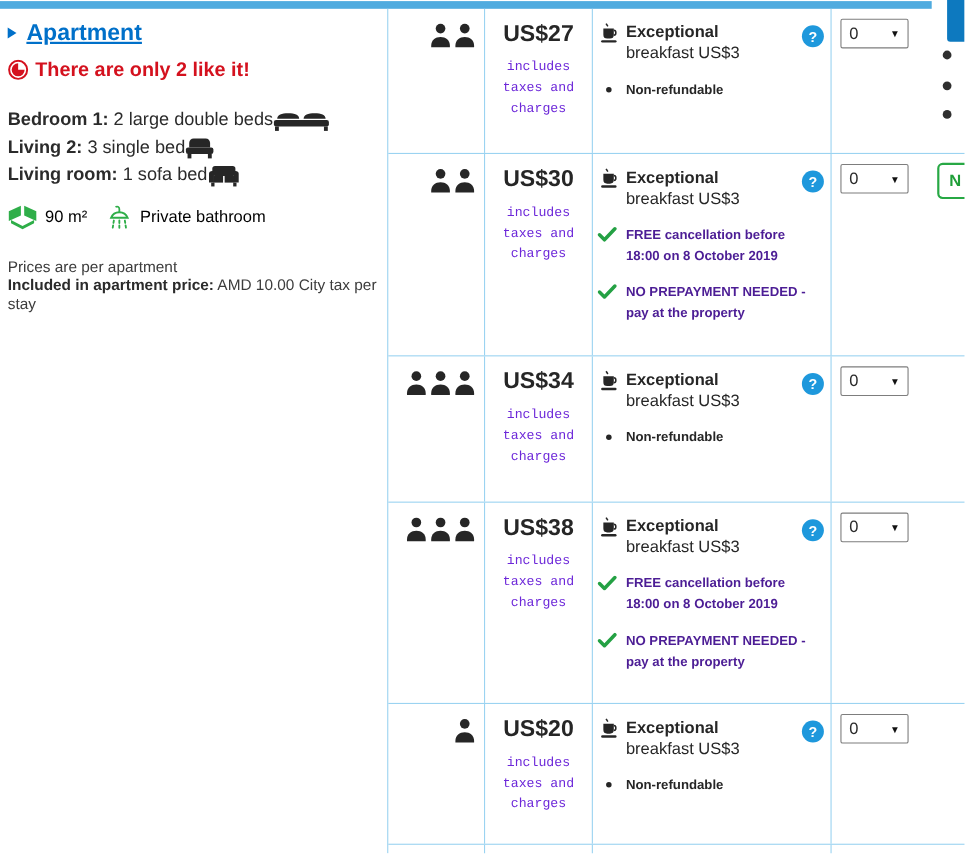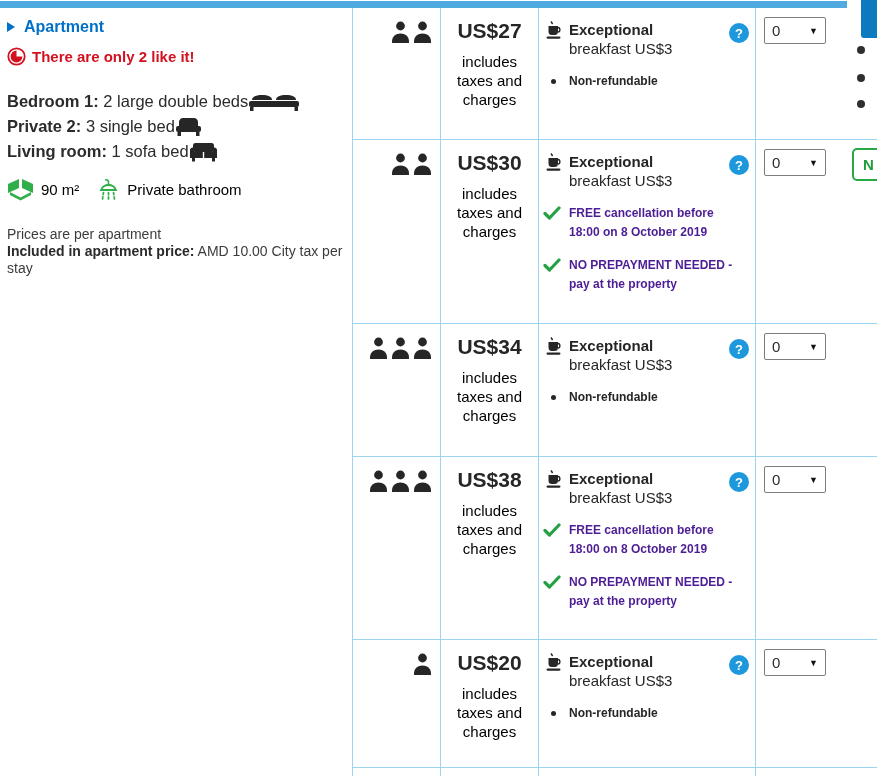--- a/index.html
+++ b/index.html
@@ -8,22 +8,22 @@
     position:relative; width:877px; height:776px; overflow:hidden;
     background:#fff; font-family:"Liberation Sans", sans-serif; color:#262626;
   }
   
   .top-bar { position:absolute; left:0; top:1px; width:847px; height:7px; background:#4fabdf; }
 
   
   .room-info { position:absolute; left:0; top:12px; width:352px; padding:6px 6px 0 7px; }
   .room-title-row { display:flex; align-items:center; gap:9px; }
   .tri { width:0; height:0; border-left:8px solid #0070c9; border-top:5px solid transparent; border-bottom:5px solid transparent; }
-  .room-link { font-size:16px; font-weight:bold; color:#0070c9; cursor:pointer; }
-  .urgency-row { margin-top:11px; display:flex; align-items:center; gap:6px; color:#d4111e; font-weight:bold; font-size:15px; }
+  .room-link { font-size:21px; font-weight:bold; color:#0070c9; text-decoration:underline; cursor:pointer; }
+  .urgency-row { margin-top:11px; display:flex; align-items:center; gap:6px; color:#d4111e; font-weight:bold; font-size:18px; }
   .beds { margin-top:23px; font-size:16.5px; line-height:25px; color:#2b2b2b; }
   .bed-line { display:flex; align-items:center; gap:0; white-space:nowrap; }
   .features { margin-top:14px; display:flex; align-items:center; gap:7px; color:#000000; font-size:15px; }
   .features .sep { width:4px; }
   .notes { margin-top:25px; font-size:14px; line-height:17px; color:#3c3c3c; width:344px; }
   .notes b { color:#2b2b2b; }
 
   
   .rate-table { position:absolute; left:352px; top:8px; width:599px;
     border-left:1px solid #9bd3f1; border-right:1px solid #8b5cf6; }
@@ -33,21 +33,21 @@
   .rrow:nth-of-type(3){ height:133px; }
   .rrow:nth-of-type(4){ height:183px; }
   .rrow:nth-of-type(5){ height:128px; }
   .rrow.partial { height:8px; border-bottom:none; }
   .c-occ  { width:88px;  border-right:1px solid #9bd3f1; padding:13px 7px 0 0;
             display:flex; justify-content:flex-end; align-items:flex-start; gap:1px; }
   .c-price{ width:98px;  border-right:1px solid #9bd3f1; text-align:center; padding-top:11px; }
   .c-cond { width:217px; border-right:1px solid #9bd3f1; padding:12px 8px 0 8px; position:relative; }
   .c-sel  { flex:1; padding:9px 0 0 8px; }
   .amount { font-size:21px; font-weight:bold; color:#262626; }
-  .pnote  { margin-top:9px; font-size:15px; line-height:19px; color:#000000; padding:0 6px; }
+  .pnote  { margin-top:9px; font-size:12px; line-height:19px; color:#6d28d9; padding:0 6px;font-family:Liberation Mono, monospace; }
   .bline  { position:relative; padding-left:22px; padding-right:28px; font-size:15px; line-height:19px; color:#262626; }
   .bline .cup { position:absolute; left:-2px; top:0; }
   .qmark  { position:absolute; right:6px; top:15px; width:20px; height:20px; border-radius:50%;
             background:#1e98dc; color:#fff; font-weight:bold; font-size:13px;
             display:flex; align-items:center; justify-content:center; cursor:pointer; }
   .cond-item { position:relative; margin-top:14px; padding-left:22px; padding-right:14px;
                font-size:12px; line-height:19px; font-weight:bold; }
   .cond-item.green { color:#4c1d95; }
   .cond-item .dot { position:absolute; left:4px; top:7px; width:5px; height:5px; border-radius:50%; background:#262626; }
   .cond-item .chk { position:absolute; left:-4px; top:2px; }
@@ -95,21 +95,21 @@
             <svg width="52" height="21" viewBox="0 0 52 21">
               <path d="M4,9 C4,5.5 8,4 14,4 C20,4 24,5.5 24,9 Z" fill="#262626"></path>
               <path d="M28,9 C28,5.5 32,4 38,4 C44,4 48,5.5 48,9 Z" fill="#262626"></path>
               <rect x="1" y="10" width="50" height="6" rx="2" fill="#262626"></rect>
               <rect x="2" y="16" width="3.5" height="4" fill="#262626"></rect>
               <rect x="46.5" y="16" width="3.5" height="4" fill="#262626"></rect>
             </svg>
           </span>
         </div>
         <div class="bed-line">
-          <span><b>Private 2:</b> <span>3 single bed</span></span>
+          <span><b>Living 2:</b> <span>3 single bed</span></span>
           <span>
             <svg width="27" height="21" viewBox="0 0 27 21">
               <path d="M4,10 L4,6 C4,3.8 5.8,2 8,2 L19,2 C21.2,2 23,3.8 23,6 L23,10 Z" fill="#262626"></path>
               <rect x="1" y="10" width="25" height="6" rx="2" fill="#262626"></rect>
               <rect x="2.5" y="16" width="3.5" height="4" fill="#262626"></rect>
               <rect x="21" y="16" width="3.5" height="4" fill="#262626"></rect>
             </svg>
           </span>
         </div>
         <div class="bed-line">

